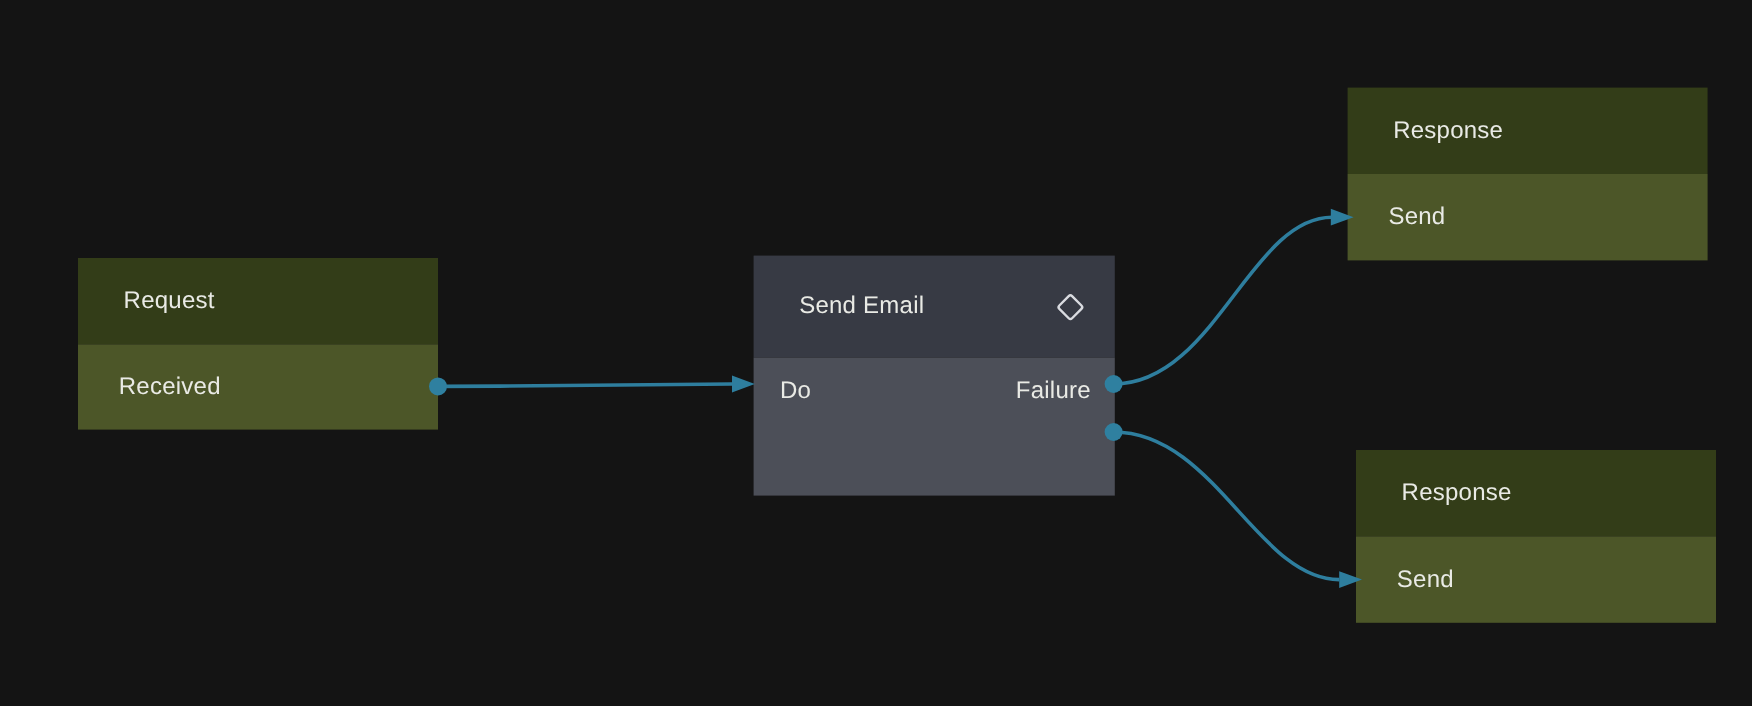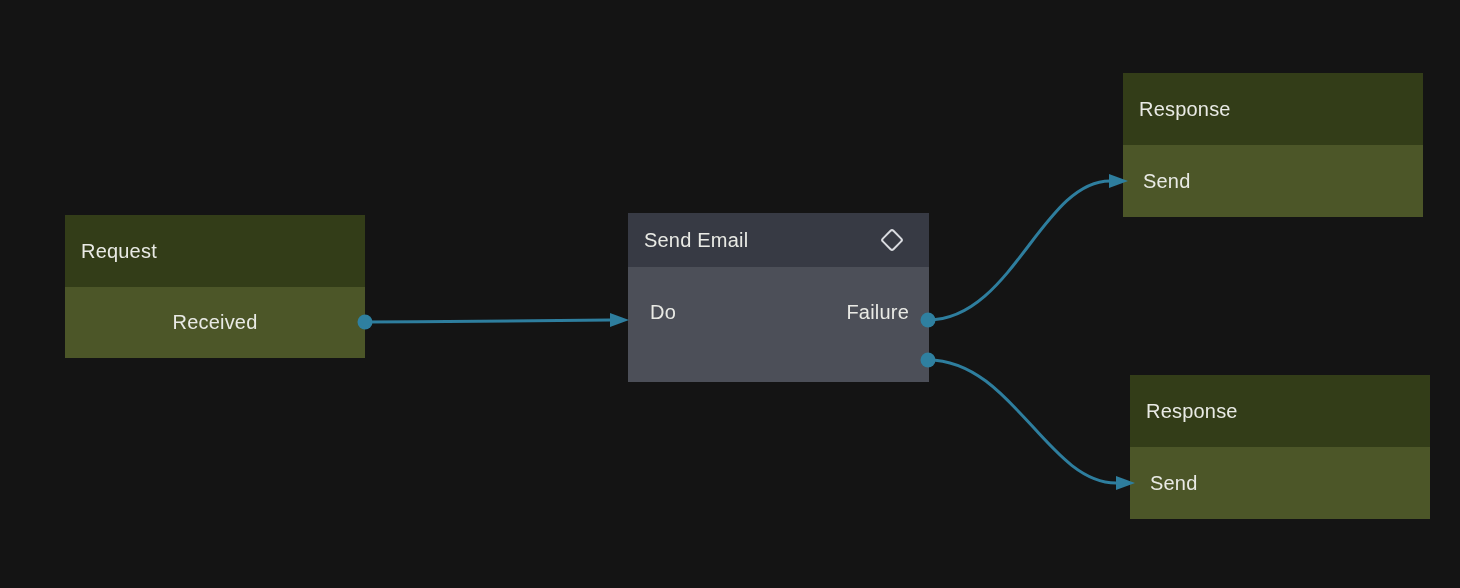--- a/index.html
+++ b/index.html
@@ -21,44 +21,44 @@
   .node {
     position: absolute;
     color: #e9eae5;
     font-size: 20px;
     letter-spacing: 0.2px;
   }
   .node-header {
     display: flex;
     align-items: center;
     justify-content: space-between;
-    padding: 0 24px 0 16px;
+    padding: 0 24px 0 38px;
     box-sizing: border-box;
   }
   .node-body {
     box-sizing: border-box;
   }
   .olive .node-header { background: #333d18; }
   .olive .node-body   { background: #4c5628; }
   .slate .node-header { background: #373a44; }
   .slate .node-body   { background: #4c4f58; }
 
   .single-port {
     display: flex;
     align-items: center;
-    padding: 0 20px 0 20px;
+    padding: 0 20px 0 34px;
     box-sizing: border-box;
   }
-  .single-port.out { justify-content: center; }
+  .single-port.out { justify-content: flex-start; }
   .single-port.in  { justify-content: flex-start; }
 
   .port-row {
     height: 40px;
     display: flex;
-    align-items: flex-end;
+    align-items: flex-start;
     padding: 0 20px 0 22px;
     box-sizing: border-box;
   }
   .port-row.both { justify-content: space-between; }
   .port-row.out  { justify-content: flex-end; }
 
   .edges-layer {
     position: absolute;
     left: 0;
     top: 0;
@@ -87,21 +87,21 @@
   <div class="node olive" style="left:65px; top:215px; width:300px;">
     <div class="node-header" style="height:72px;">
       <span>Request</span>
     </div>
     <div class="node-body single-port out" style="height:71px;">
       <span>Received</span>
     </div>
   </div>
 
   <div class="node slate" style="left:628px; top:213px; width:301px;">
-    <div class="node-header" style="height:54px;">
+    <div class="node-header" style="height:85px;">
       <span>Send Email</span>
       <span class="diamond-wrap">
         <svg width="26" height="26" viewBox="0 0 26 26">
           <rect x="5.5" y="5.5" width="15" height="15" rx="2" transform="rotate(45 13 13)" fill="none" stroke="#d9dbe0" stroke-width="2"></rect>
         </svg>
       </span>
     </div>
     <div class="node-body" style="height:115px; padding-top:17px;">
       <div class="port-row both">
         <span>Do</span>

